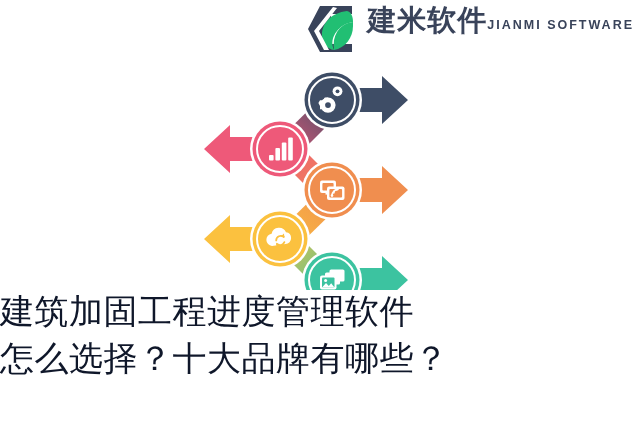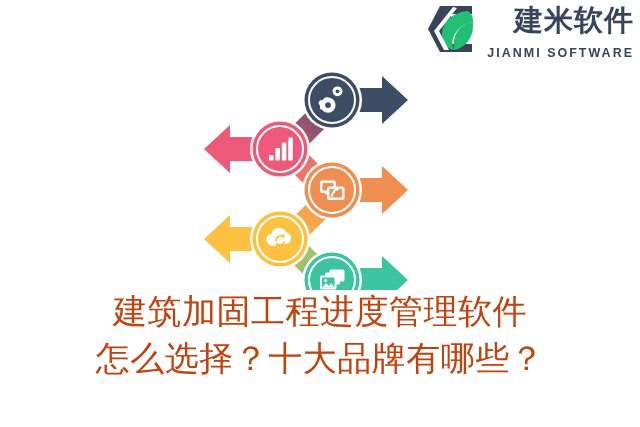--- a/index.html
+++ b/index.html
@@ -30,22 +30,22 @@
     align-items: flex-start;
     gap: 6px;
   }
   .brand-mark {
     width: 54px;
     height: 50px;
     flex: 0 0 auto;
   }
   .brand-words {
     display: flex;
-    flex-direction: column;
-    align-items: flex-end;
+    flex-direction: row;
+    align-items: center;
     padding-top: 1px;
   }
   .brand-cn {
     font-size: 29px;
     line-height: 30px;
     font-weight: bold;
     color: #39435a;
     letter-spacing: 1px;
     white-space: nowrap;
   }
@@ -72,22 +72,22 @@
     width: 240px;
     height: 230px;
   }
 
   
   .headline {
     position: absolute;
     left: 0;
     right: 0;
     top: 288px;
-    text-align: center;
-    color: #c2410c;
+    text-align: left;
+    color: #0f172a;
   }
   .headline-line {
     font-size: 34px;
     line-height: 47px;
     letter-spacing: 0.5px;
     white-space: nowrap;
     font-weight: normal;
   }
 </style>
 </head>

